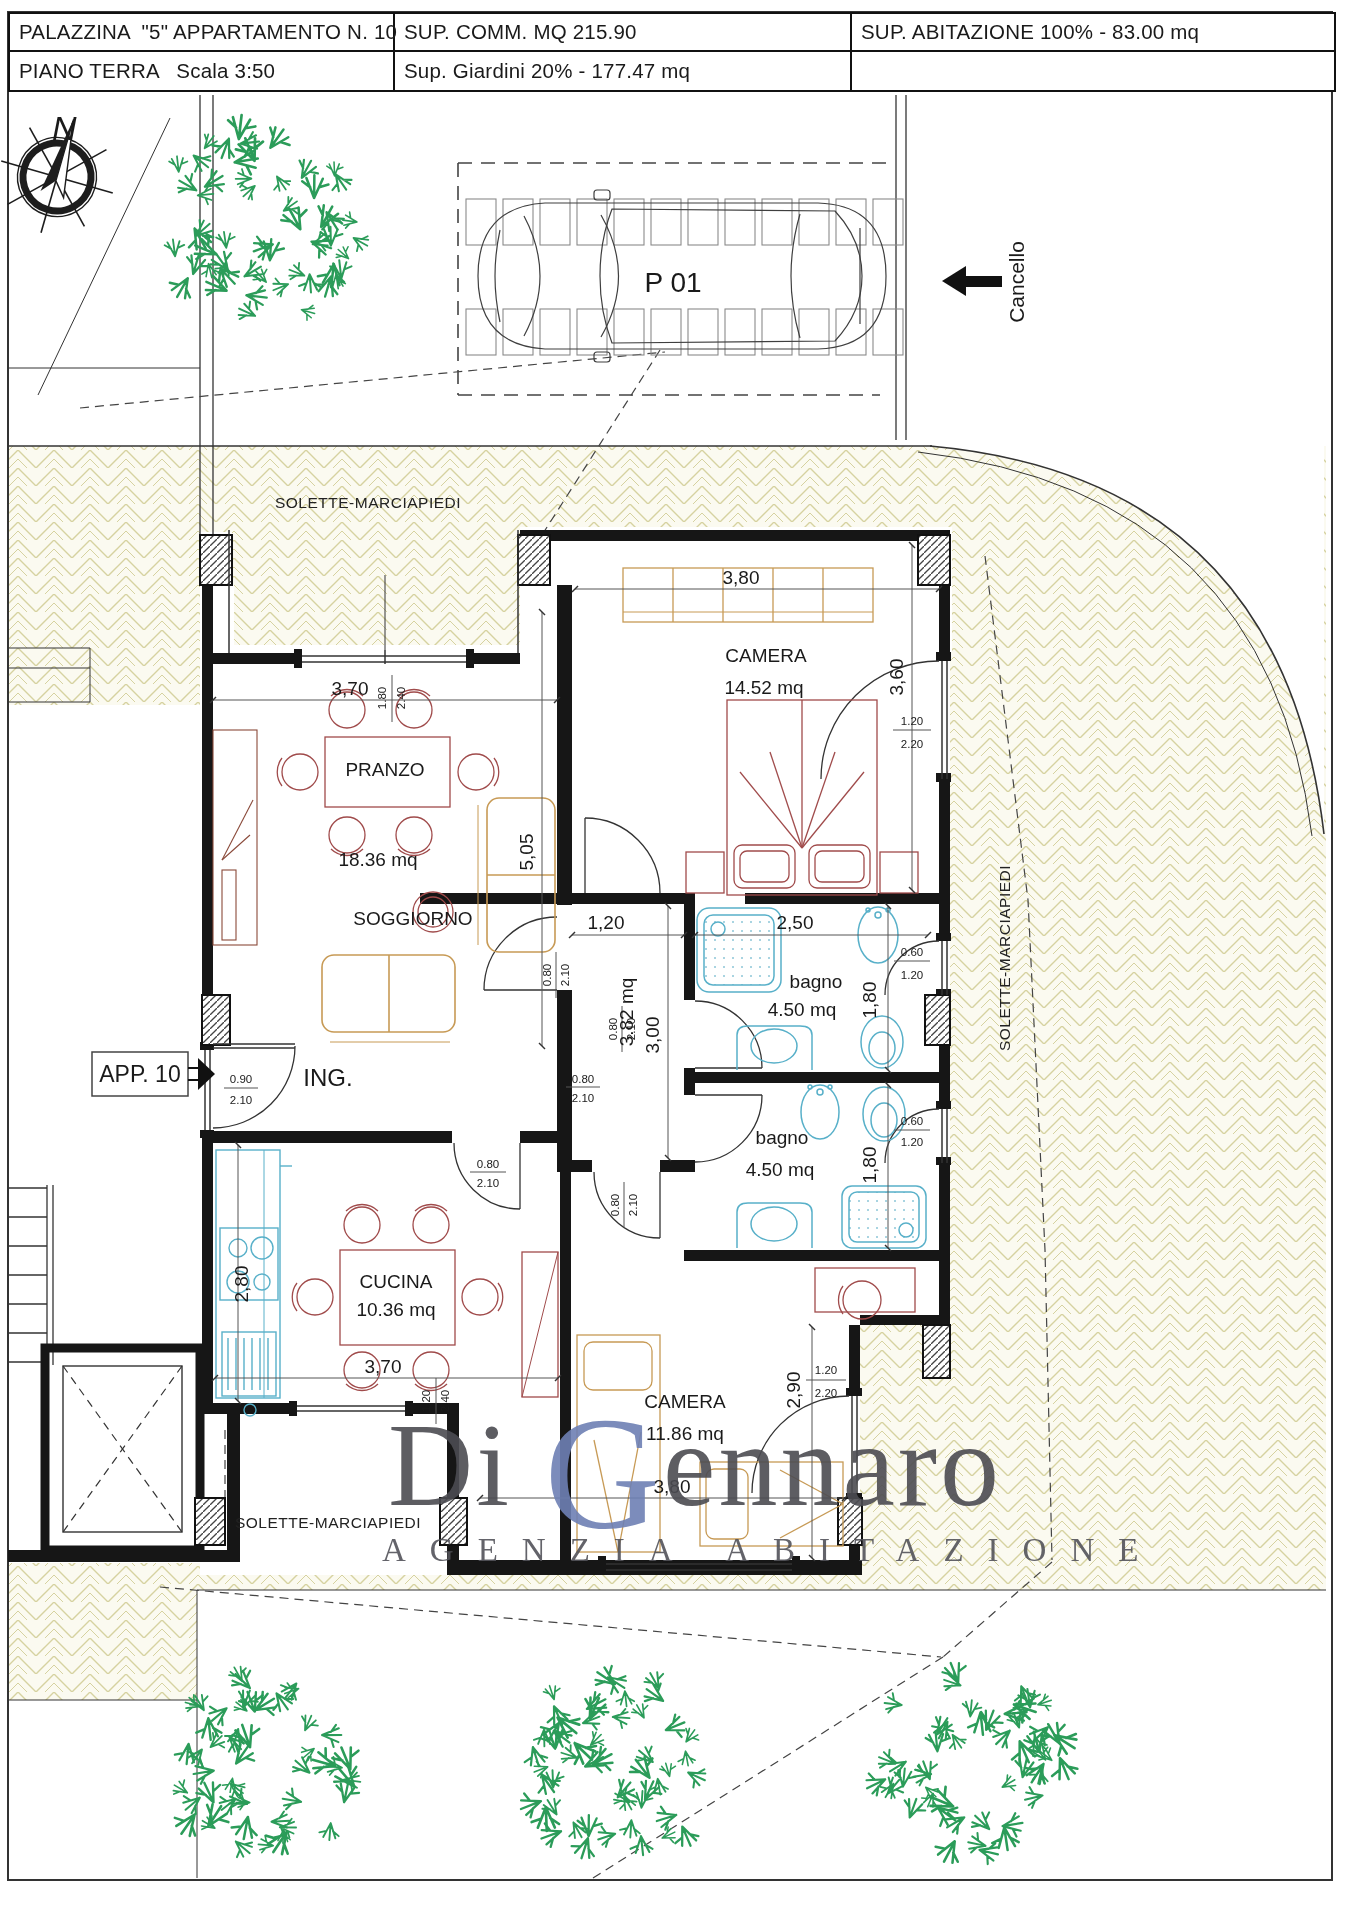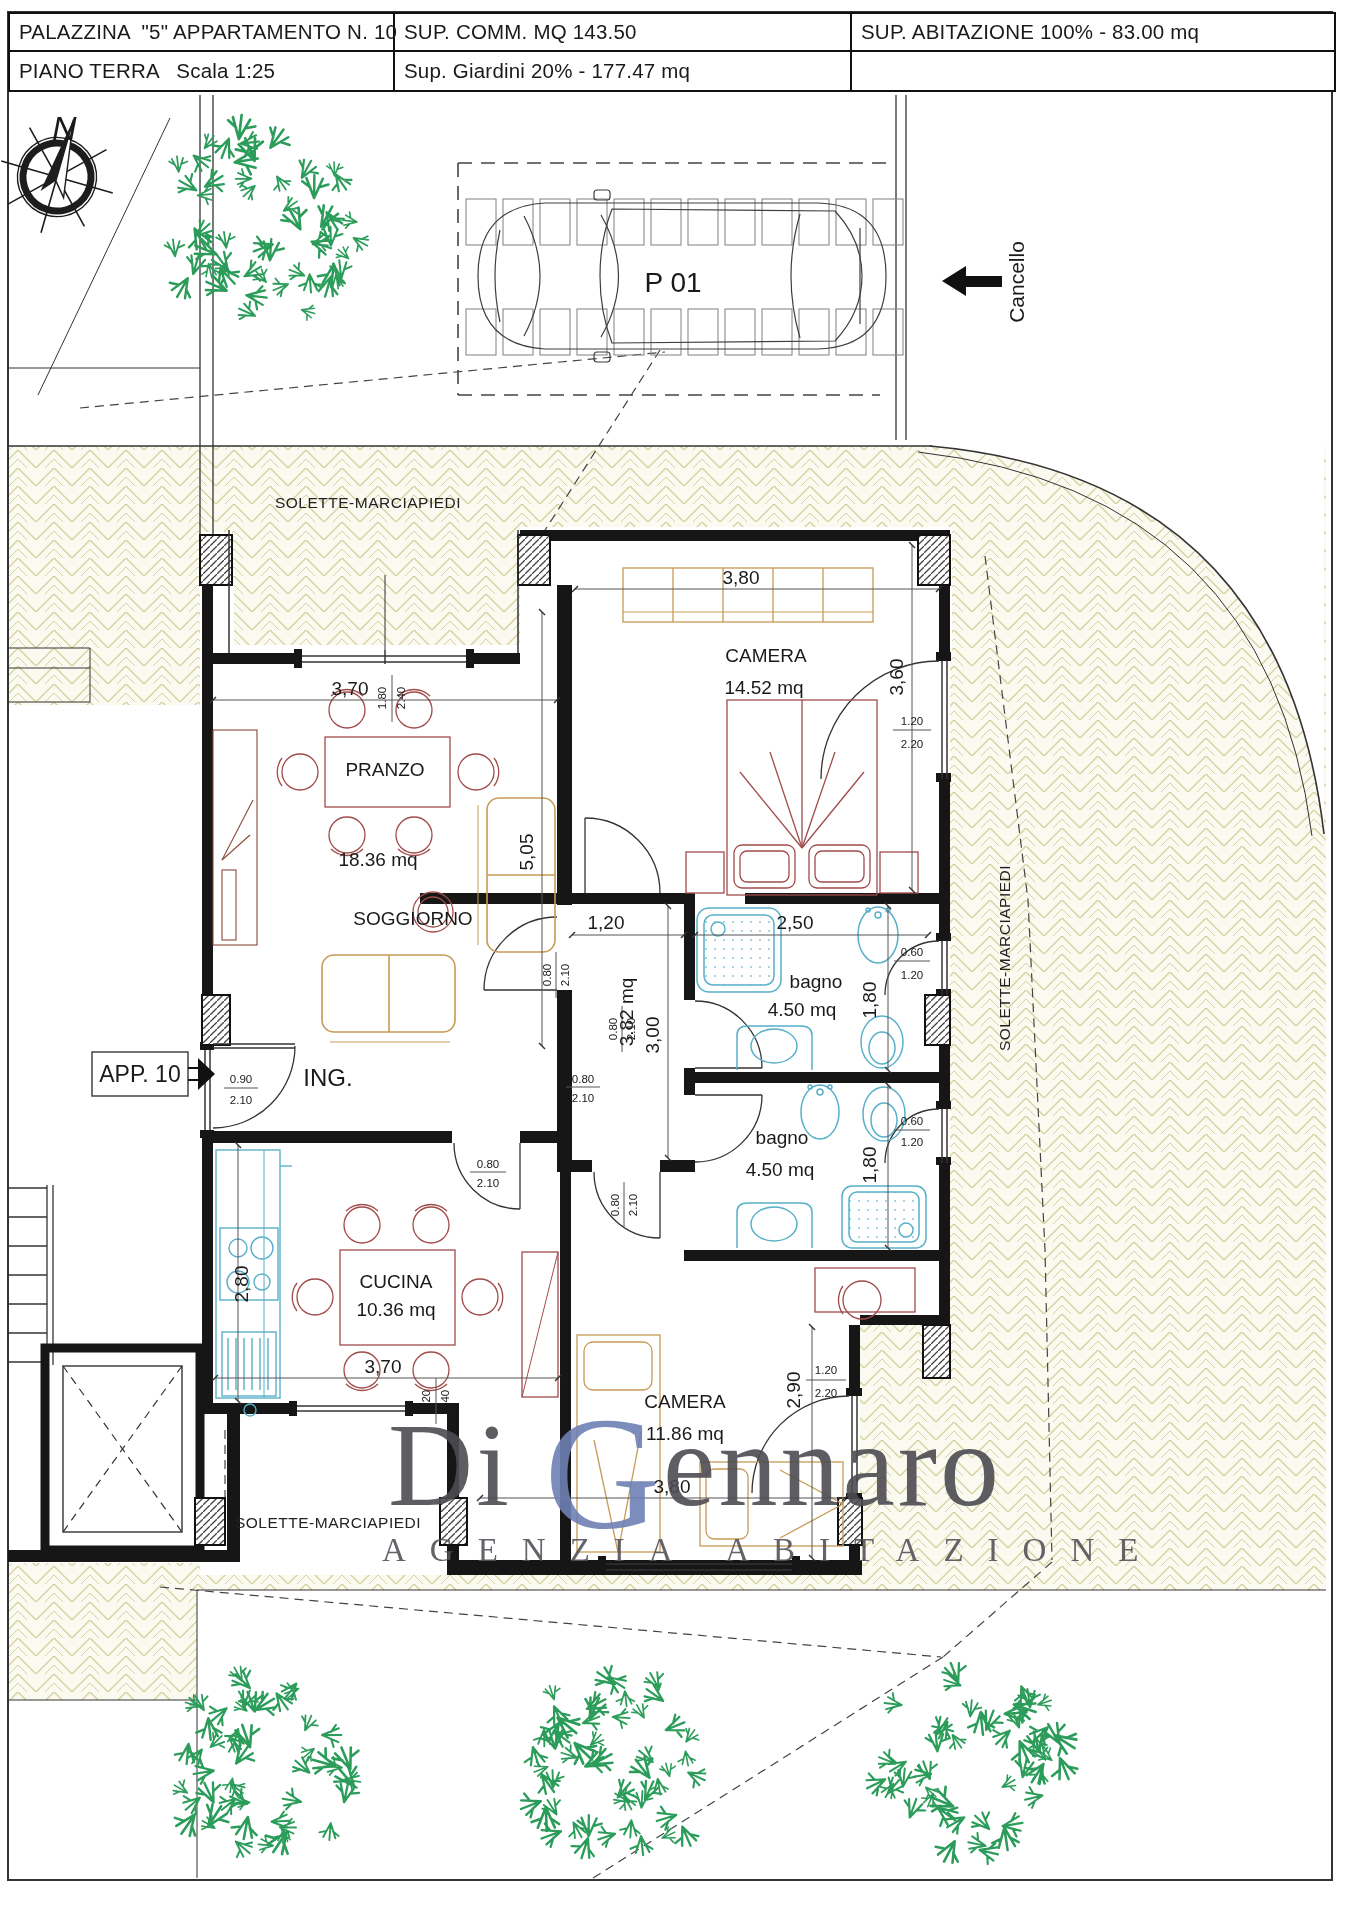--- a/index.html
+++ b/index.html
@@ -23,23 +23,23 @@
   .frac{font-size:11.5px;}
   .small-note{font-size:15.5px;letter-spacing:.5px;fill:#222;}
 </style>
 </head>
 <body>
 
 <div class="page">
 
   <div class="hdr">
     <div class="cell">PALAZZINA  "5" APPARTAMENTO N. 10</div>
-    <div class="cell">SUP. COMM. MQ 143.50</div>
+    <div class="cell">SUP. COMM. MQ 215.90</div>
     <div class="cell">SUP. ABITAZIONE 100% - 83.00 mq</div>
-    <div class="cell">PIANO TERRA   Scala 1:25</div>
+    <div class="cell">PIANO TERRA   Scala 3:50</div>
     <div class="cell">Sup. Giardini 20% - 177.47 mq</div>
   </div>
 
   <svg width="1358" height="1920" viewBox="0 0 1358 1920">
     <defs>
       <pattern id="herr" width="36" height="18" patternUnits="userSpaceOnUse">
         <rect width="36" height="18" fill="#fbfaf0"></rect>
         <path d="M0 18 L18 0 L36 18" fill="none" stroke="#d6d2a0" stroke-width="1.4"></path>
         <path d="M9 18 L18 9 L27 18" fill="none" stroke="#d6d2a0" stroke-width="1"></path>
       </pattern>

